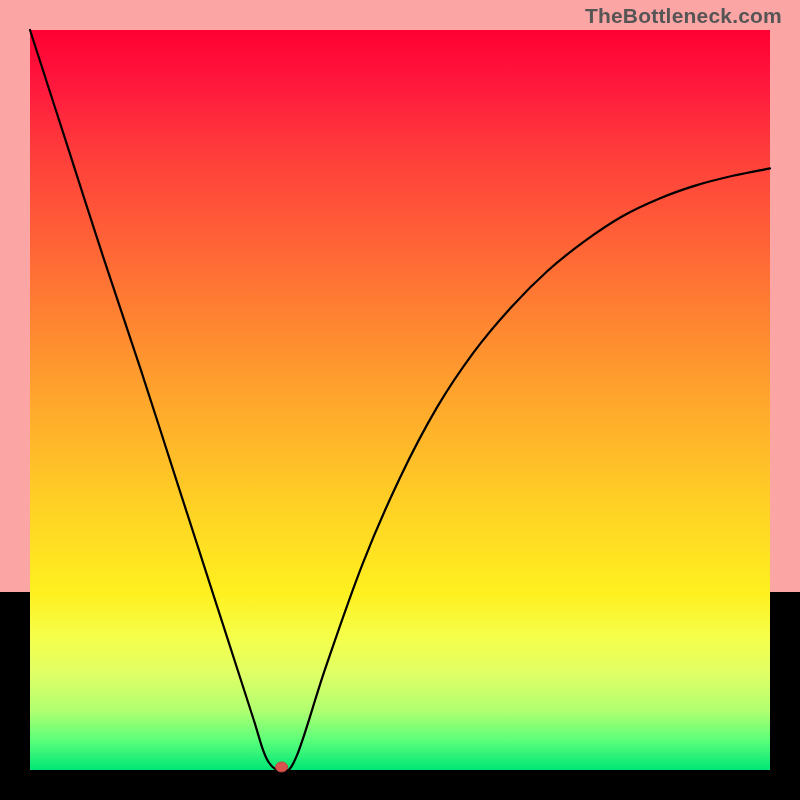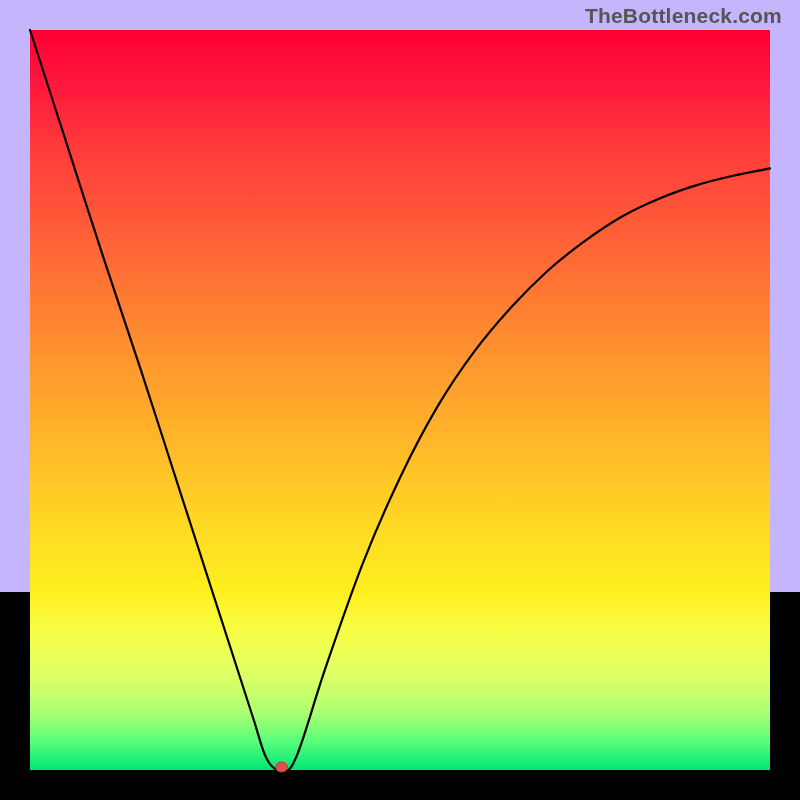--- a/index.html
+++ b/index.html
@@ -8,21 +8,21 @@
     width: 800px;
     height: 800px;
     background: #000;
     overflow: hidden;
     font-family: Arial, Helvetica, sans-serif;
   }
   .frame {
     position: relative;
     width: 800px;
     height: 592px;
-    background: #c4b5fd;
+    background: #fca5a5;
   }
   .plot-area {
     position: absolute;
     left: 30px;
     top: 30px;
     width: 740px;
     height: 740px;
     background: linear-gradient(to bottom,
       #ff0033 0%,
       #ff1a3d 8%,

